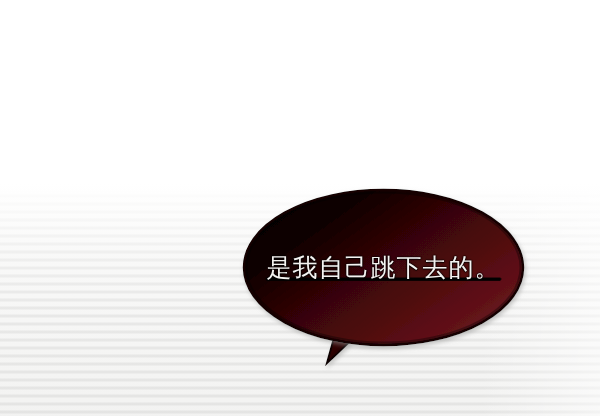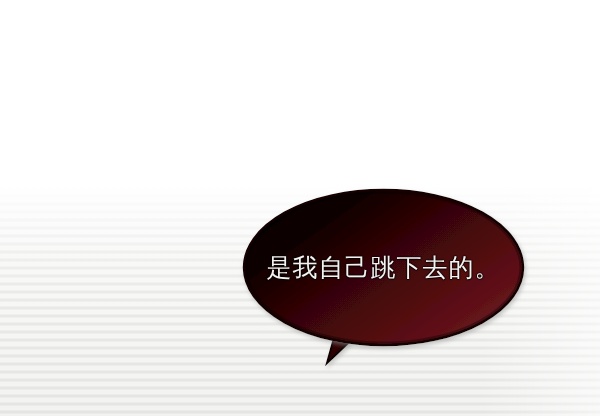--- a/index.html
+++ b/index.html
@@ -97,20 +97,21 @@
   .balloon-text {
     position: absolute;
     left: 244px;
     top: 190px;
     width: 279px;
     height: 155px;
     display: flex;
     align-items: center;
     justify-content: center;
     pointer-events: none;
+    text-decoration: underline;
   }
   .balloon-text span {
     display: block;
     color: #f4f2f0;
     font-family: "DejaVu Serif", "Liberation Serif", serif;
     font-size: 25px;
     line-height: 1.15;
     letter-spacing: 1px;
     white-space: nowrap;
     text-shadow:

